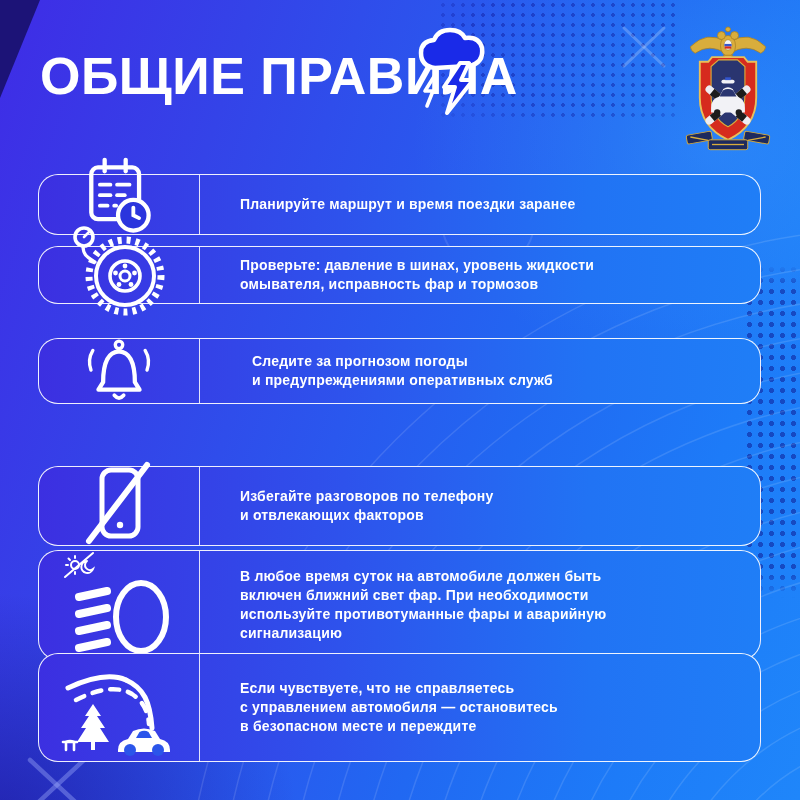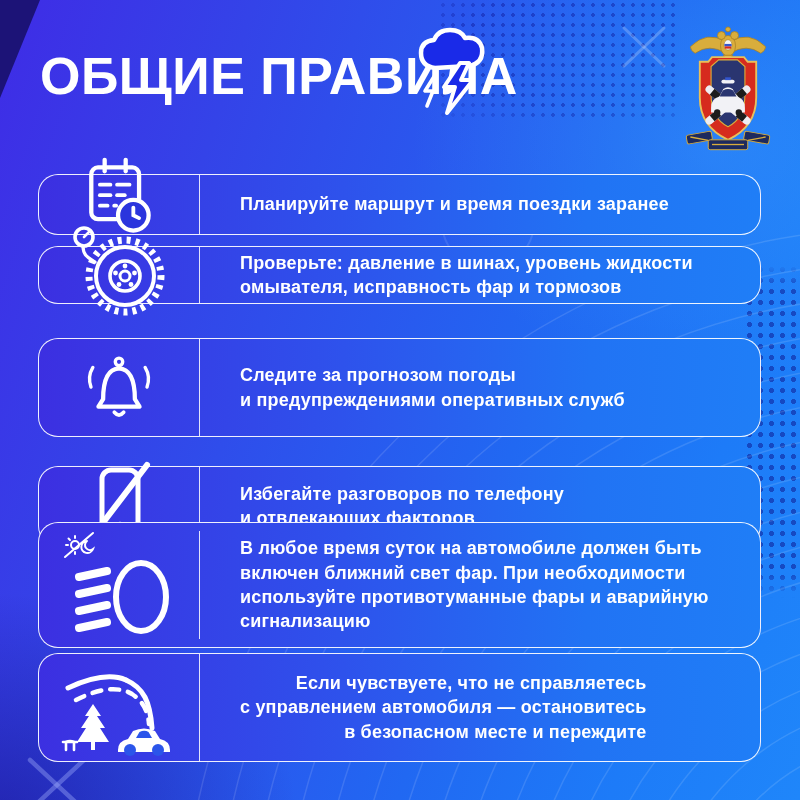--- a/index.html
+++ b/index.html
@@ -30,21 +30,21 @@
   
   .title{left:40px;top:52px;font-weight:800;font-size:52px;line-height:49px;
     letter-spacing:0.5px;white-space:nowrap;text-transform:uppercase;text-align:right;}
   
   .row{left:38px;width:723px;box-sizing:border-box;display:flex;
     border:1.6px solid rgba(255,255,255,0.92);border-radius:20px;
     background:linear-gradient(93deg,#3c2fe1 0%,#2e52ec 42%,#2173f4 76%,#1f7ef7 100%);}
   .icon-cell{flex:0 0 160px;display:flex;align-items:center;justify-content:center;
     border-right:1.5px solid rgba(255,255,255,0.85);overflow:visible;}
   .text-cell{flex:1;display:flex;align-items:center;padding:8px 18px 8px 40px;}
-  .rule-text{font-size:18px;font-weight:bold;line-height:1.36;letter-spacing:0.2px;
+  .rule-text{font-size:14px;font-weight:bold;line-height:1.36;letter-spacing:0.2px;
     white-space:pre-line;}
 </style>
 </head>
 <body>
 
 <div id="canvas">
 
   <div class="abs corner-tl"></div>
   <div class="abs dots dots-top"></div>
   <div class="abs dots dots-right"></div>
@@ -184,21 +184,21 @@
         <line x1="13" y1="13" x2="18" y2="8" stroke="#fff" stroke-width="2.6" stroke-linecap="round"></line>
         <path d="M12,22 C12,32 18,34 24,38" fill="none" stroke="#fff" stroke-width="3.2" stroke-linecap="round"></path>
       </svg>
     </div>
     <div class="text-cell">
       <div class="rule-text">Проверьте: давление в шинах, уровень жидкости
 омывателя, исправность фар и тормозов</div>
     </div>
   </div>
 
-  <div class="abs row" style="top:338px;height:99px;">
+  <div class="abs row" style="top:338px;height:66px;gap:12px;">
     <div class="icon-cell">
       <svg width="84" height="68" viewBox="0 0 90 72">
         <circle cx="45" cy="8" r="4" fill="none" stroke="#fff" stroke-width="3.6"></circle>
         <path d="M28,48 Q28,16 45,15 Q62,16 62,48 L67,56 H23 Z" fill="none" stroke="#fff" stroke-width="4.6" stroke-linejoin="round"></path>
         <path d="M40,62 q5,6 10,0" fill="none" stroke="#fff" stroke-width="4" stroke-linecap="round"></path>
         <path d="M17,14 Q11,24 15,35" fill="none" stroke="#fff" stroke-width="3.6" stroke-linecap="round"></path>
         <path d="M73,14 Q79,24 75,35" fill="none" stroke="#fff" stroke-width="3.6" stroke-linecap="round"></path>
       </svg>
     </div>
     <div class="text-cell">
@@ -214,21 +214,21 @@
         <circle cx="45" cy="68" r="3.2" fill="#fff"></circle>
         <line x1="14" y1="84" x2="72" y2="8" stroke="#fff" stroke-width="6" stroke-linecap="round"></line>
       </svg>
     </div>
     <div class="text-cell">
       <div class="rule-text">Избегайте разговоров по телефону
 и отвлекающих факторов</div>
     </div>
   </div>
 
-  <div class="abs row" style="top:522px;height:126px;align-items:center;">
+  <div class="abs row" style="top:550px;height:110px;align-items:center;">
     <div class="icon-cell">
       <svg width="112" height="108" viewBox="0 0 112 108">
         <g stroke="#fff" stroke-width="2" stroke-linecap="round" fill="none">
           <circle cx="12" cy="14" r="4"></circle>
           <line x1="12" y1="5" x2="12" y2="7"></line>
             <line x1="3" y1="14" x2="5" y2="14"></line>
           <line x1="12" y1="21" x2="12" y2="23"></line>
             <line x1="5.5" y1="7.5" x2="7" y2="9"></line>
           <path d="M24,10 a6,6 0 1 0 6,8 a5,5 0 0 1 -6,-8"></path>
           <line x1="2" y1="26" x2="30" y2="2"></line>
@@ -243,21 +243,21 @@
       </svg>
     </div>
     <div class="text-cell">
       <div class="rule-text">В любое время суток на автомобиле должен быть
 включен ближний свет фар. При необходимости
 используйте противотуманные фары и аварийную
 сигнализацию</div>
     </div>
   </div>
 
-  <div class="abs row" style="top:653px;height:109px;text-align:right;">
+  <div class="abs row" style="top:653px;height:109px;">
     <div class="icon-cell">
       <svg width="118" height="100" viewBox="0 0 118 100">
         <path d="M8,30 C34,18 52,16 66,22" fill="none" stroke="#fff" stroke-width="5" stroke-linecap="round"></path>
         <path d="M66,22 C84,30 90,44 92,70" fill="none" stroke="#fff" stroke-width="5" stroke-linecap="round"></path>
         <path d="M16,42 C40,30 58,28 72,36 C84,44 88,54 89,66" fill="none" stroke="#fff" stroke-width="4.5" stroke-dasharray="9 9" stroke-linecap="round"></path>
         <path d="M33,46 L41,58 H37 L45,70 H40 L49,84 H17 L26,70 H21 L29,58 H25 Z" fill="#fff"></path>
         <rect x="31" y="84" width="4" height="8" fill="#fff"></rect>
         <g stroke="#fff" stroke-width="2.6" stroke-linecap="round" fill="none">
           <path d="M6,92 V84 Q10,82 14,84 V92"></path>
           <line x1="3" y1="84" x2="17" y2="84"></line>

